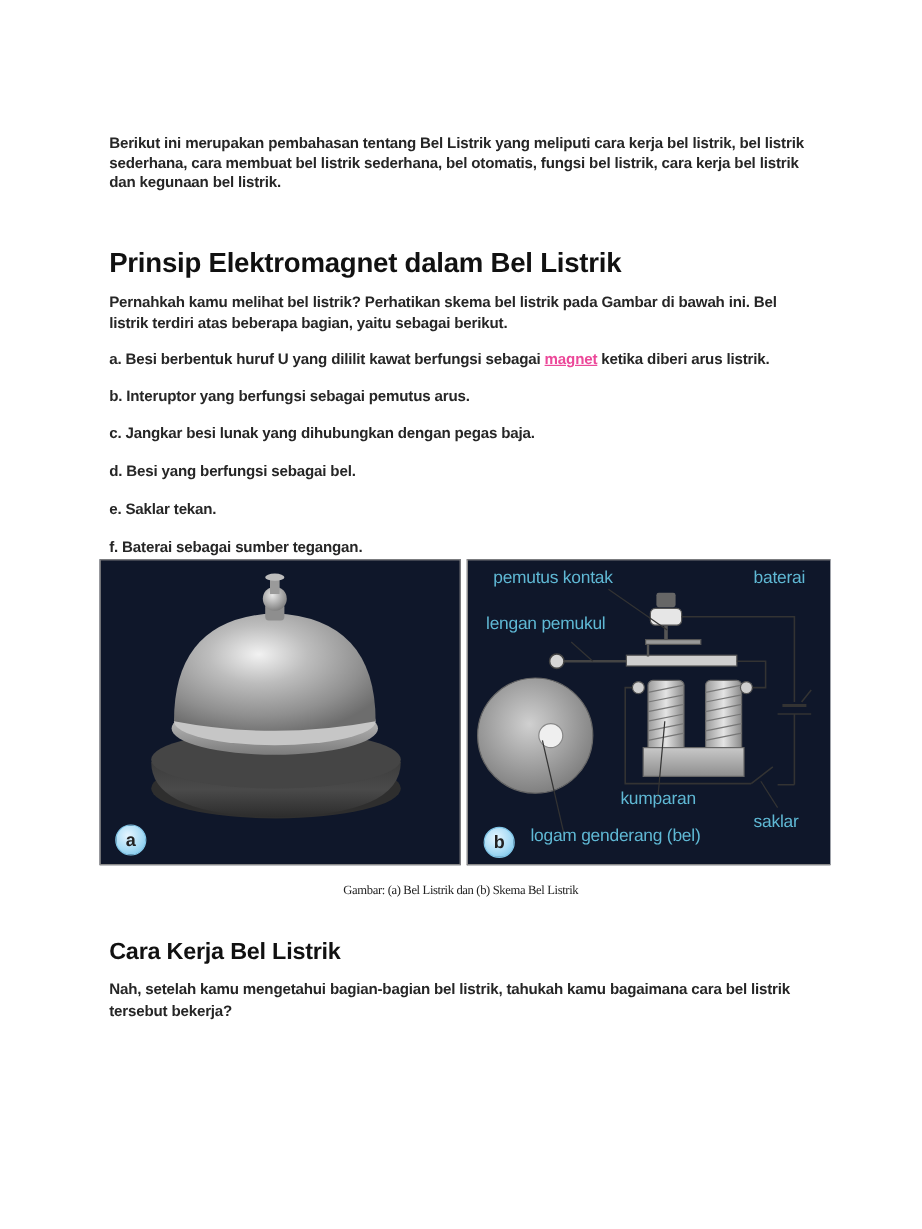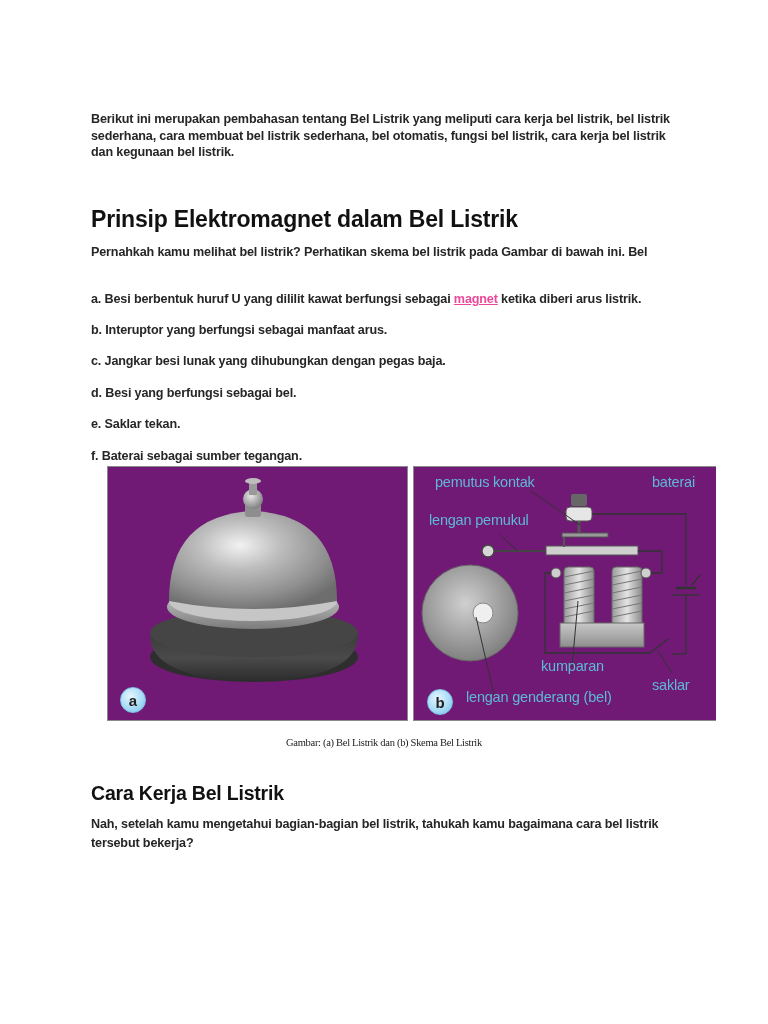--- a/index.html
+++ b/index.html
@@ -17,23 +17,22 @@
       letter-spacing: -0.2px;
     }
     .h2 {
       font-size: 19.5px; font-weight: bold; color: #111; margin: 0;
       letter-spacing: -0.2px;
     }
     a.link { color: #ec4899; text-decoration: underline; }
     .abs { position: absolute; font-weight: bold; }
 
     .figure-frame {
-      position: absolute; border: 1.5px solid #8a8a8a; background: #701a75;
+      position: absolute; border: 1.5px solid #8a8a8a; background: #0f172a;
       overflow: hidden;
-      margin-left: 24px;
     }
     .badge {
       position: absolute; width: 26px; height: 26px; border-radius: 50%;
       background: radial-gradient(circle at 40% 35%, #e6f6ff 0%, #a9dcf5 55%, #6fbfe6 100%);
       border: 1px solid #7fc4e6; box-sizing: border-box;
       font-family: "Liberation Sans", sans-serif; font-size: 15px; font-weight: bold;
       color: #222; display: flex; align-items: center; justify-content: center;
     }
     .dlabel {
       position: absolute; font-family: "Liberation Sans", sans-serif; font-size: 14.5px;
@@ -53,25 +52,26 @@
   <div class="abs" style="top:111px;">
     <p class="p">Berikut ini merupakan pembahasan tentang Bel Listrik yang meliputi cara kerja bel listrik, bel listrik</p>
     <p class="p">sederhana, cara membuat bel listrik sederhana, bel otomatis, fungsi bel listrik, cara kerja bel listrik</p>
     <p class="p">dan kegunaan bel listrik.</p>
   </div>
 
   <h1 class="h1 abs" style="top:206px;">Prinsip Elektromagnet dalam Bel Listrik</h1>
 
   <div class="abs" style="top:244px;">
     <p class="p">Pernahkah kamu melihat bel listrik? Perhatikan skema bel listrik pada Gambar di bawah ini. Bel</p>
+    <p class="p">listrik terdiri atas beberapa bagian, yaitu sebagai berikut.</p>
   </div>
 
   <p class="p abs" style="top:291px;"><span>a. Besi berbentuk huruf U yang dililit kawat berfungsi sebagai </span><a class="link" href="#">magnet</a><span> ketika diberi arus listrik.</span></p>
 
-  <p class="p abs" style="top:322px;">b. Interuptor yang berfungsi sebagai manfaat arus.</p>
+  <p class="p abs" style="top:322px;">b. Interuptor yang berfungsi sebagai pemutus arus.</p>
   <p class="p abs" style="top:353px;">c. Jangkar besi lunak yang dihubungkan dengan pegas baja.</p>
   <p class="p abs" style="top:385px;">d. Besi yang berfungsi sebagai bel.</p>
   <p class="p abs" style="top:416px;">e. Saklar tekan.</p>
   <p class="p abs" style="top:448px;">f. Baterai sebagai sumber tegangan.</p>
 </div>
 
 <div class="figure-frame" style="left:83px; top:466px; width:299px; height:253px;">
   <svg width="299" height="253" viewBox="0 0 299 253">
     <defs>
       <radialGradient id="dome" cx="0.42" cy="0.35" r="0.7">
@@ -181,21 +181,21 @@
     <line x1="86" y1="68" x2="104" y2="84" stroke="#333" stroke-width="1"></line>
     <line x1="164" y1="134" x2="158" y2="200" stroke="#333" stroke-width="1"></line>
     <line x1="62" y1="150" x2="80" y2="228" stroke="#333" stroke-width="1"></line>
     <line x1="244" y1="184" x2="258" y2="206" stroke="#333" stroke-width="1"></line>
   </svg>
   <div class="dlabel" style="left:21px; top:7px;">pemutus kontak</div>
   <div class="dlabel" style="left:238px; top:7px;">baterai</div>
   <div class="dlabel" style="left:15px; top:45px;">lengan pemukul</div>
   <div class="dlabel" style="left:127px; top:191px;">kumparan</div>
   <div class="dlabel" style="left:238px; top:210px;">saklar</div>
-  <div class="dlabel" style="left:52px; top:222px;">lengan genderang (bel)</div>
+  <div class="dlabel" style="left:52px; top:222px;">logam genderang (bel)</div>
   <div class="badge" style="left:13px; top:222px;">b</div>
 </div>
 
 <div class="caption">Gambar: (a) Bel Listrik dan (b) Skema Bel Listrik</div>
 
 <div class="page">
   <h2 class="h2 abs" style="top:782px;">Cara Kerja Bel Listrik</h2>
 
   <div class="abs" style="top:815px;">
     <p class="p" style="line-height:19px;">Nah, setelah kamu mengetahui bagian-bagian bel listrik, tahukah kamu bagaimana cara bel listrik</p>

